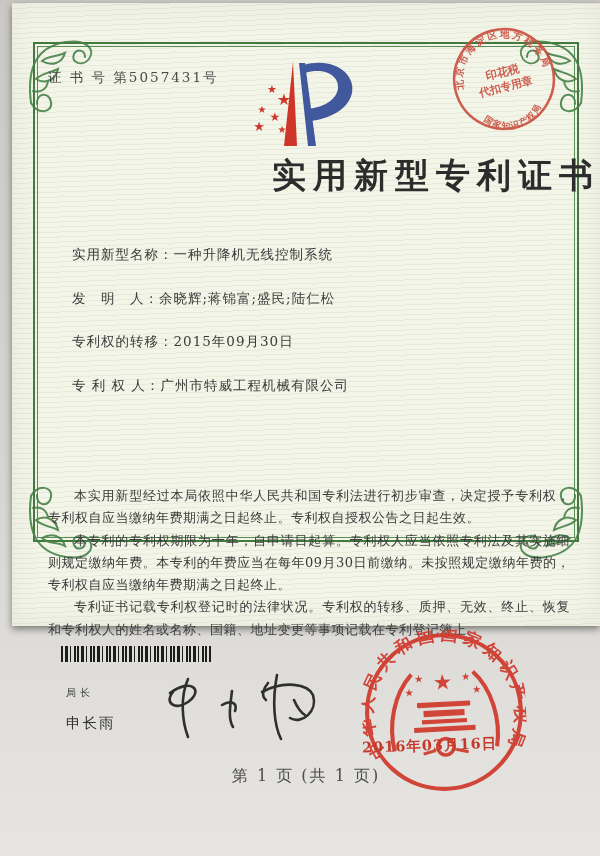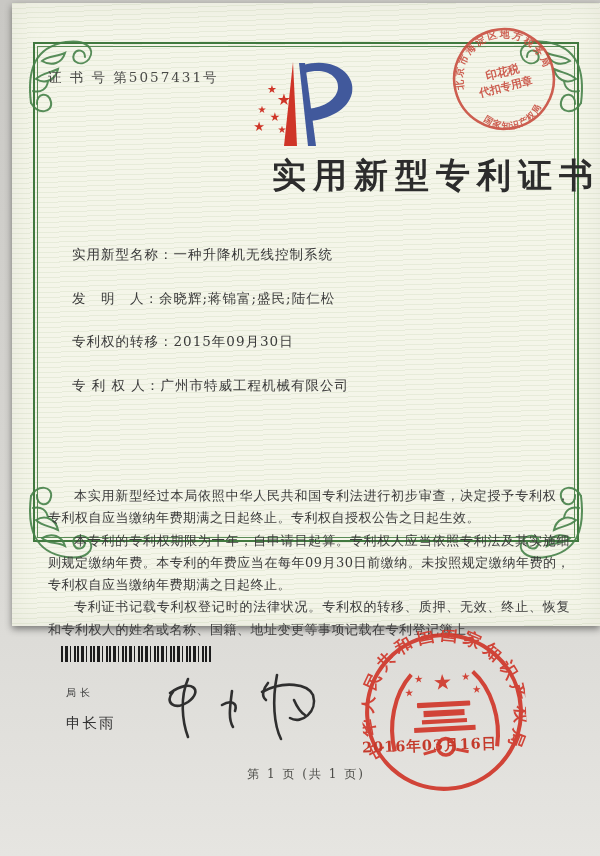--- a/index.html
+++ b/index.html
@@ -57,21 +57,21 @@
   .signer-name{position:absolute;left:54px;top:711px;font-size:14.5px;color:#333;letter-spacing:2px;}
   .signature{position:absolute;left:144px;top:664px;width:175px;height:82px;}
   .seal-main{position:absolute;left:350px;top:627px;width:164px;height:164px;transform:rotate(-3deg);opacity:.93;}
   .issue-date{
     position:absolute;left:350px;top:733px;width:150px;
     font-size:14.5px;font-weight:bold;color:#c43a2b;letter-spacing:1px;
     transform:rotate(-2deg);z-index:5;
   }
   .footer{
     position:absolute;left:0;right:0;top:763px;text-align:center;
-    font-size:12px;color:#4c4c48;letter-spacing:2px;
+    font-size:16px;color:#4c4c48;letter-spacing:2px;
   }
   svg text{font-family:"DejaVu Serif","Liberation Serif",serif;}
 </style>
 </head>
 <body>
 
 <svg width="0" height="0" style="position:absolute">
   <defs>
     <g id="flourish" fill="none" stroke="#47824a" stroke-width="2" stroke-linecap="round" opacity="0.9">
       <path d="M7,16 C3,48 10,72 42,77"></path>

